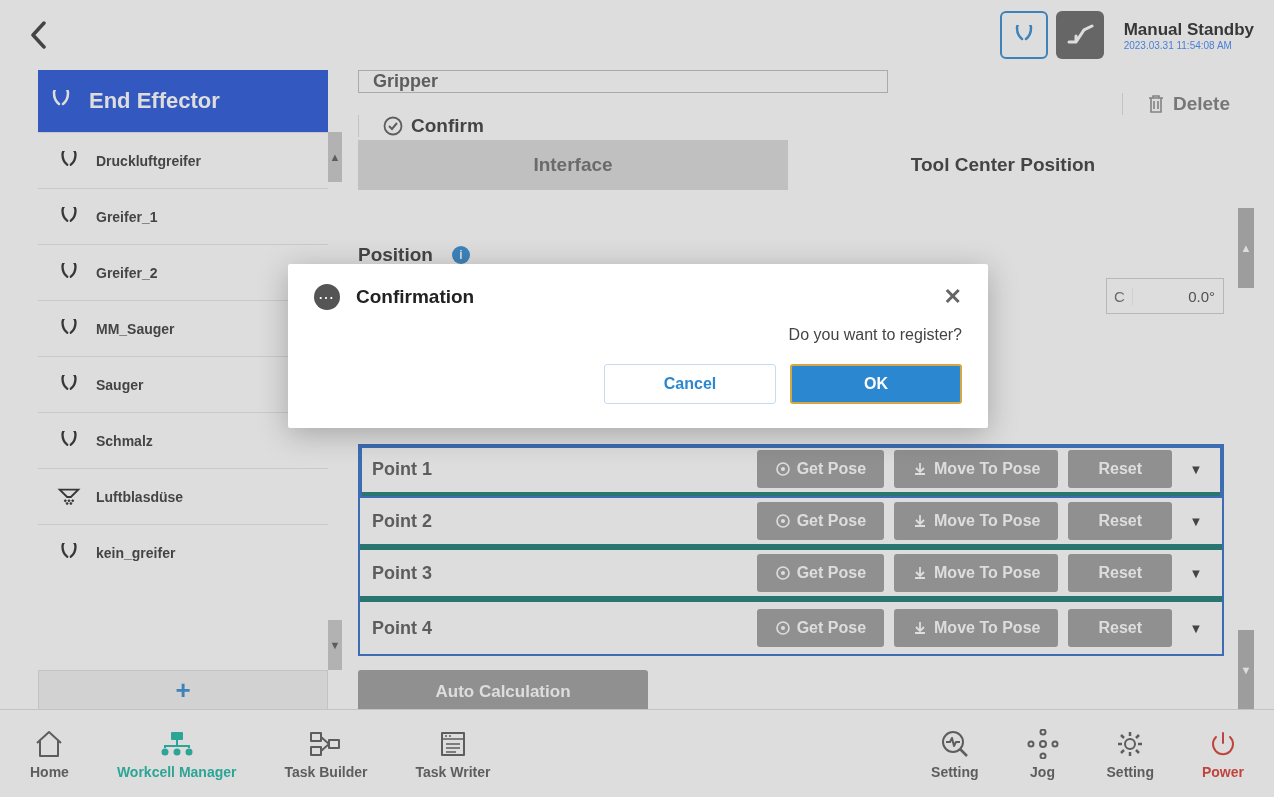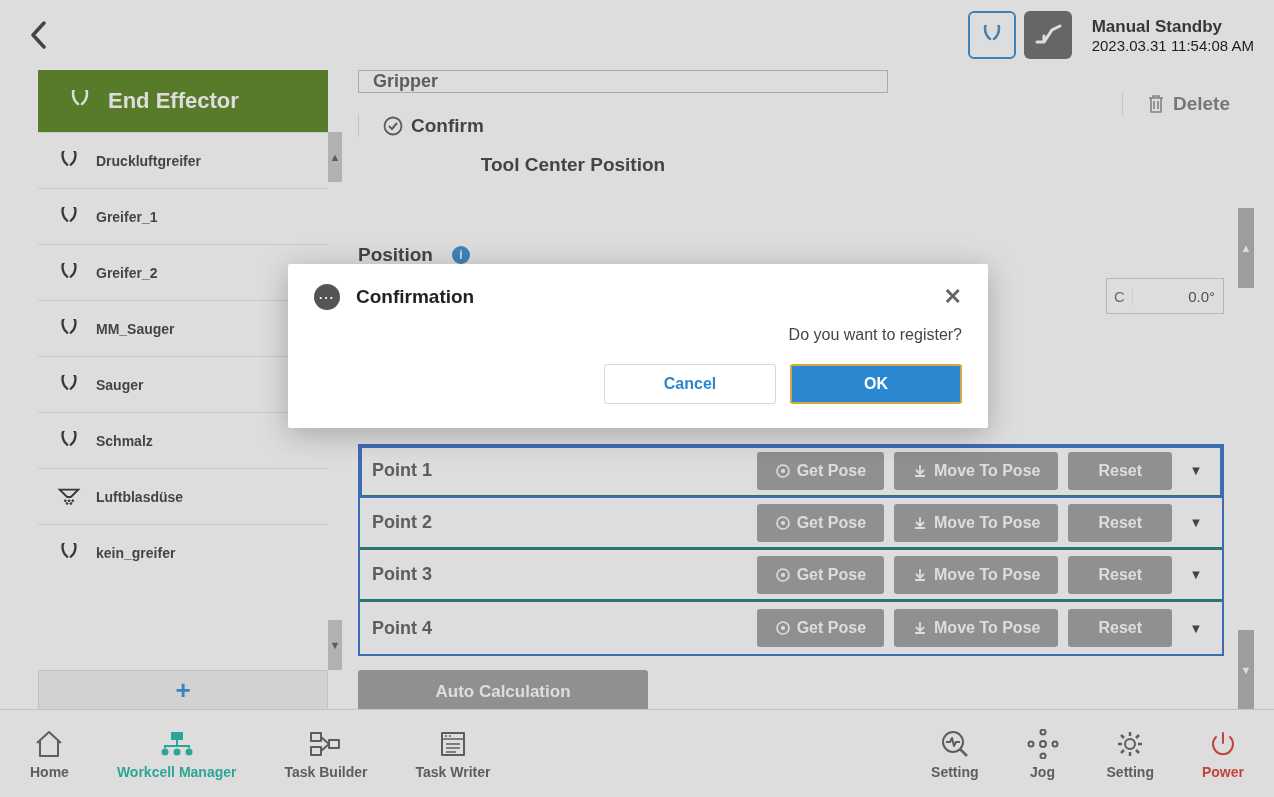--- a/index.html
+++ b/index.html
@@ -6,26 +6,26 @@
 body { width: 1274px; height: 797px; background: #fff; overflow: hidden; position: relative; }
 
 .topbar { height: 70px; display: flex; align-items: center; padding: 0 20px; }
 .back-btn { font-size: 28px; font-weight: bold; color: #333; cursor: pointer; padding: 10px; }
 .topbar-spacer { flex: 1; }
 .topbar-icon-btn { width: 48px; height: 48px; border-radius: 6px; display: flex; align-items: center; justify-content: center; margin-right: 8px; cursor: pointer; }
 .topbar-icon-btn.outlined { border: 2px solid #2a87d0; }
 .topbar-icon-btn.dark { background: #606060; }
 .topbar-status { display: flex; flex-direction: column; margin-left: 12px; }
 .status-title { font-weight: bold; font-size: 17px; color: #222; }
-.status-time { font-size: 15px; color: #000000; }
+.status-time { font-size: 10px; color: #3b82f6; }
 
 .main { display: flex; height: 640px; padding: 0 20px 0 38px; }
 
 .sidebar { width: 290px; display: flex; flex-direction: column; position: relative; }
-.sidebar-header { background: #4d7c0f; color: #fff; height: 62px; display: flex; align-items: center; padding: 0 28px; font-size: 22px; font-weight: bold; }
+.sidebar-header { background: #1d4ed8; color: #fff; height: 62px; display: flex; align-items: center; padding: 0 9px; font-size: 22px; font-weight: bold; }
 .sidebar-header-icon { margin-right: 14px; }
 .sidebar-list { flex: 1; overflow: hidden; background: #fff; position: relative; }
 .sidebar-item { height: 56px; display: flex; align-items: center; padding: 0 18px; border-top: 1px solid #e5e5e5; font-size: 14px; font-weight: 600; color: #333; cursor: pointer; }
 .sidebar-item-icon { margin-right: 14px; }
 .sidebar-scroll-up,.sidebar-scroll-down { position: absolute; right: -14px; width: 14px; height: 50px; background: #c6c6c6; display:flex; align-items:center; justify-content:center; font-size:11px; color:#555; cursor:pointer;}
 .sidebar-scroll-up{top:62px;}
 .sidebar-scroll-down{bottom:40px;}
 .sidebar-add { height: 40px; background: #f0f0f0; display: flex; align-items: center; justify-content: center; border: 1px solid #ddd; cursor: pointer; }
 .plus-icon { color: #2a87d0; font-size: 26px; font-weight: bold; }
 
@@ -48,21 +48,21 @@
 .panel-inner{padding-right:30px;}
 .position-label { display: flex; align-items: center; gap: 19px; font-size: 19px; font-weight: 700; color: #333; margin-bottom: 12px; margin-top: 36px; }
 .info-icon { width: 18px; height: 18px; border-radius: 50%; background: #2a87d0; color: #fff; font-size: 12px; display: flex; align-items: center; justify-content: center; font-weight: bold; }
 
 .pos-row { display: flex; gap: 8px; margin-bottom: 30px; }
 .pos-cell { display: flex; align-items: center; border: 1px solid #ccc; height: 36px; }
 .pos-cell .lbl { width: 26px; text-align: center; color: #666; font-size: 15px; border-right: 1px solid #eee; }
 .pos-cell .val { width: 90px; text-align: right; padding-right: 8px; font-size: 15px; color: #444; }
 
 .points-box { border: 2px solid #2969c5; }
-.point-row { display: flex; align-items: center; height: 52px; border-bottom: 3px solid #0f766e; padding: 0 12px; gap: 10px; }
+.point-row { display: flex; align-items: center; height: 52px; border-bottom: 6px solid #0f766e; padding: 0 12px; gap: 10px; }
 .point-row.selected { outline: 2px solid #2969c5; outline-offset: -2px; }
 .point-row:last-child{border-bottom:none;}
 .point-label { flex: 1; font-size: 18px; font-weight: 600; color: #555; }
 .row-btn { background: #999; color: #fff; height: 38px; padding: 0 18px; display: flex; align-items: center; gap: 6px; font-size: 16px; font-weight: 600; border-radius: 3px; cursor: pointer; }
 .row-btn.narrow{padding:0 30px;}
 .row-caret { width: 28px; display: flex; align-items: center; justify-content: center; color: #333; font-size: 13px; cursor: pointer; }
 
 .auto-calc { margin-top: 14px; background: #999; color: #fff; width: 290px; height: 44px; display: flex; align-items: center; justify-content: center; font-size: 17px; font-weight: 600; border-radius: 3px; cursor: pointer; }
 
 .bottomnav { position: absolute; bottom: 0; left: 0; right: 0; height: 88px; border-top: 1px solid #ddd; display: flex; align-items: center; padding: 0 30px; background: #fff; }
@@ -231,20 +231,21 @@
           <svg width="20" height="20" viewBox="0 0 20 20">
               <circle cx="10" cy="10" r="8.5" stroke="#555" stroke-width="1.8" fill="none"></circle>
               <path d="M6 10 L9 13 L14 7" stroke="#555" stroke-width="2" fill="none"></path>
             </svg>
         </span>
         <span>Confirm</span>
       </div>
     </div>
 
     <div class="tabs">
+      <div class="tab inactive">Interface</div>
       <div class="tab active">Tool Center Position</div>
     </div>
 
     <div class="panel">
       <div class="panel-scroll-up">▲</div>
       <div class="panel-scroll-down">▼</div>
       <div class="panel-inner">
       <div class="position-label">
         <span>Position</span>
         <span class="info-icon">i</span>

